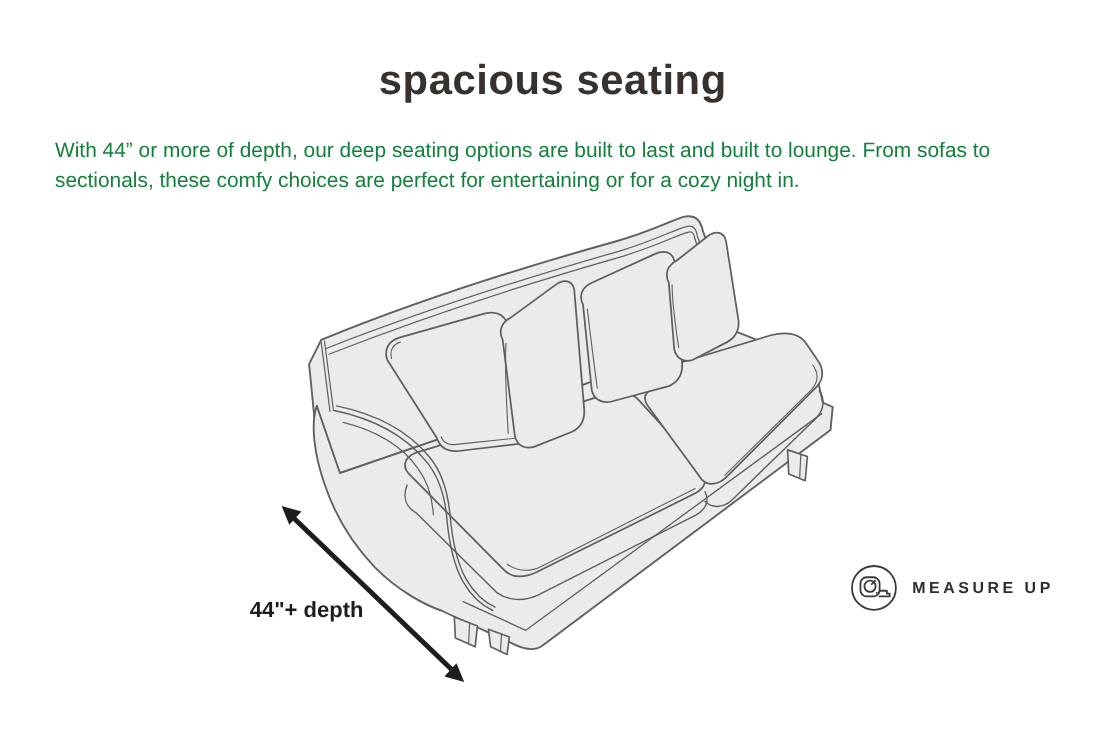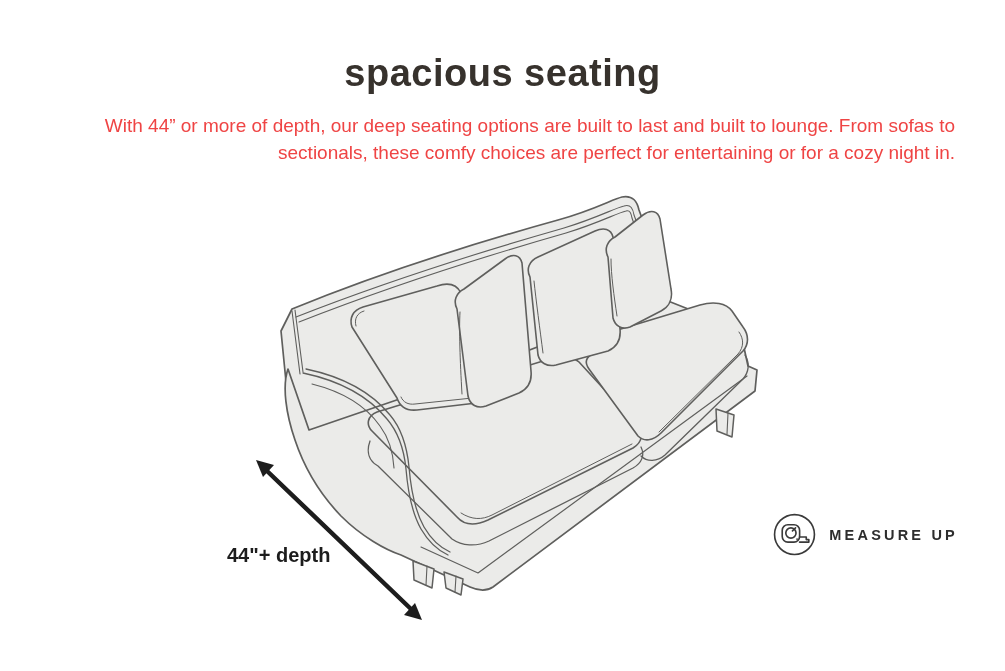--- a/index.html
+++ b/index.html
@@ -11,24 +11,24 @@
     font-family:"Liberation Sans", sans-serif;
   }
   .title{
     position:absolute;top:52px;left:0;right:0;
     margin:0;text-align:center;
     font-size:38px;font-weight:700;letter-spacing:.5px;
     color:#37322d;
   }
   .intro{
     position:absolute;top:112px;left:50px;right:50px;
-    margin:0 auto;max-width:905px;
-    text-align:right;
+    margin:12px auto;max-width:905px;
+    text-align:left;
     font-size:19px;line-height:27px;
-    color:#ef4444;
+    color:#15803d;
   }
   .sofa-svg{position:absolute;left:0;top:0;width:1005px;height:671px;}
   .depth-label{
     position:absolute;left:227px;top:544px;
     font-size:20px;font-weight:700;color:#1d1d1d;
     white-space:nowrap;
   }
   .measure-up{
     position:absolute;right:47px;top:512px;width:240px;
   }

